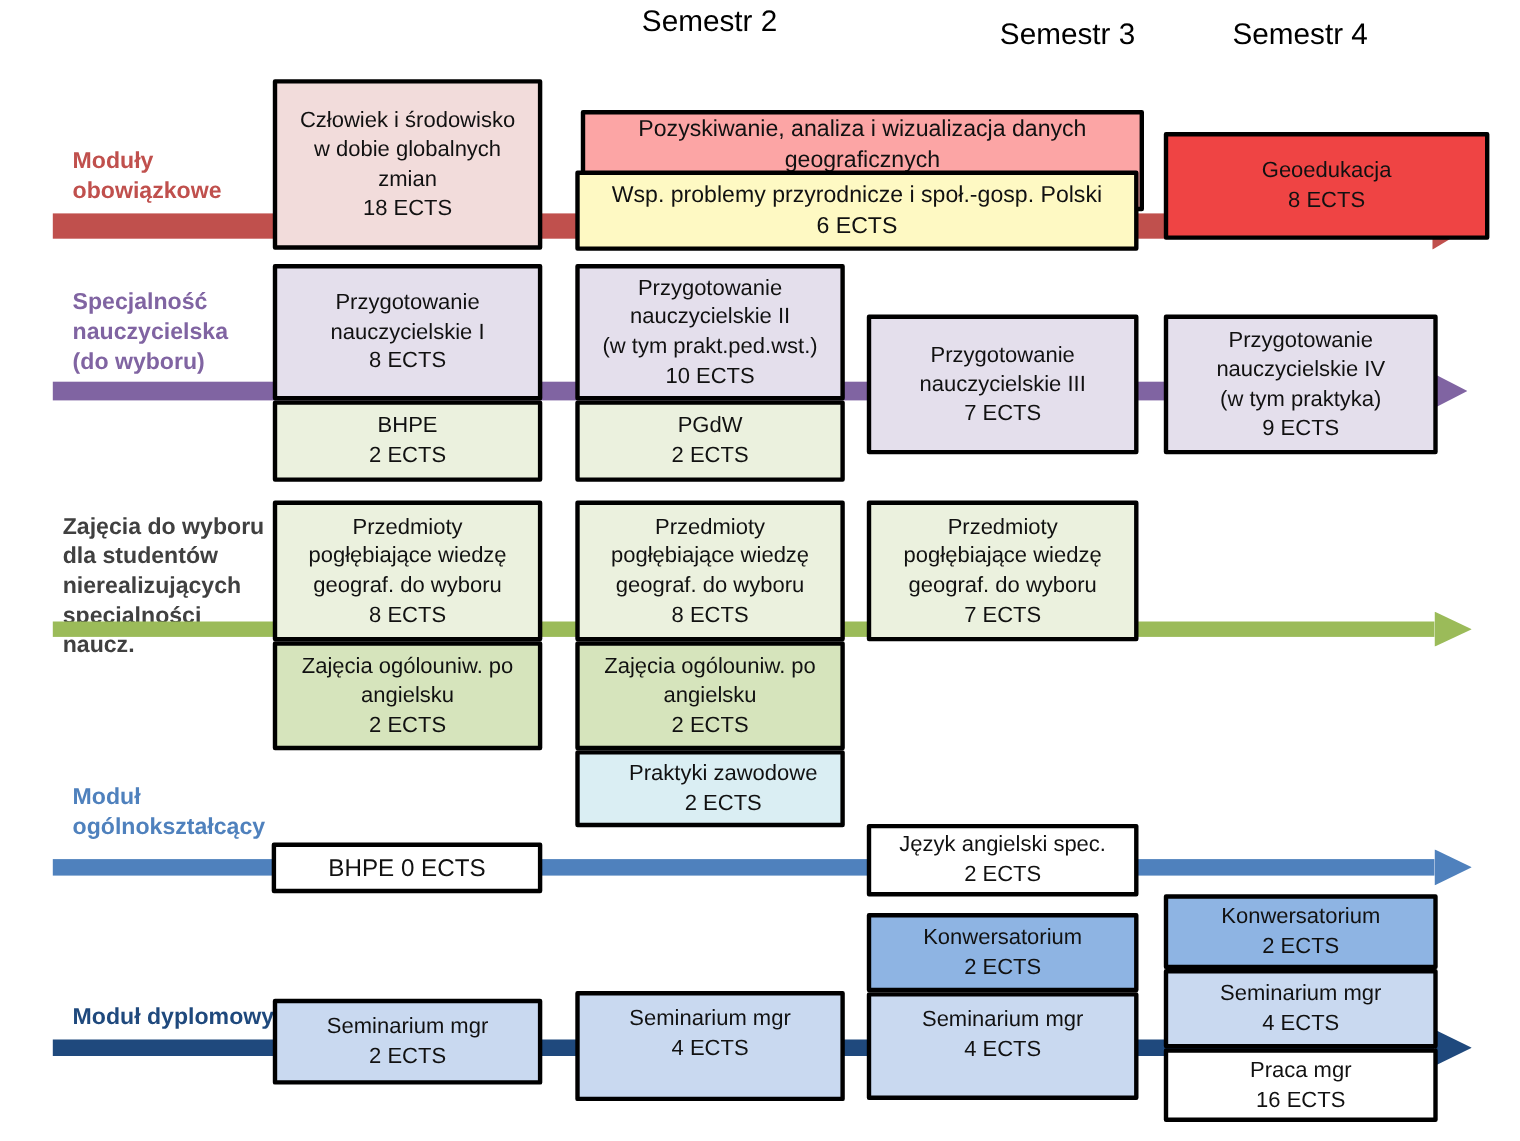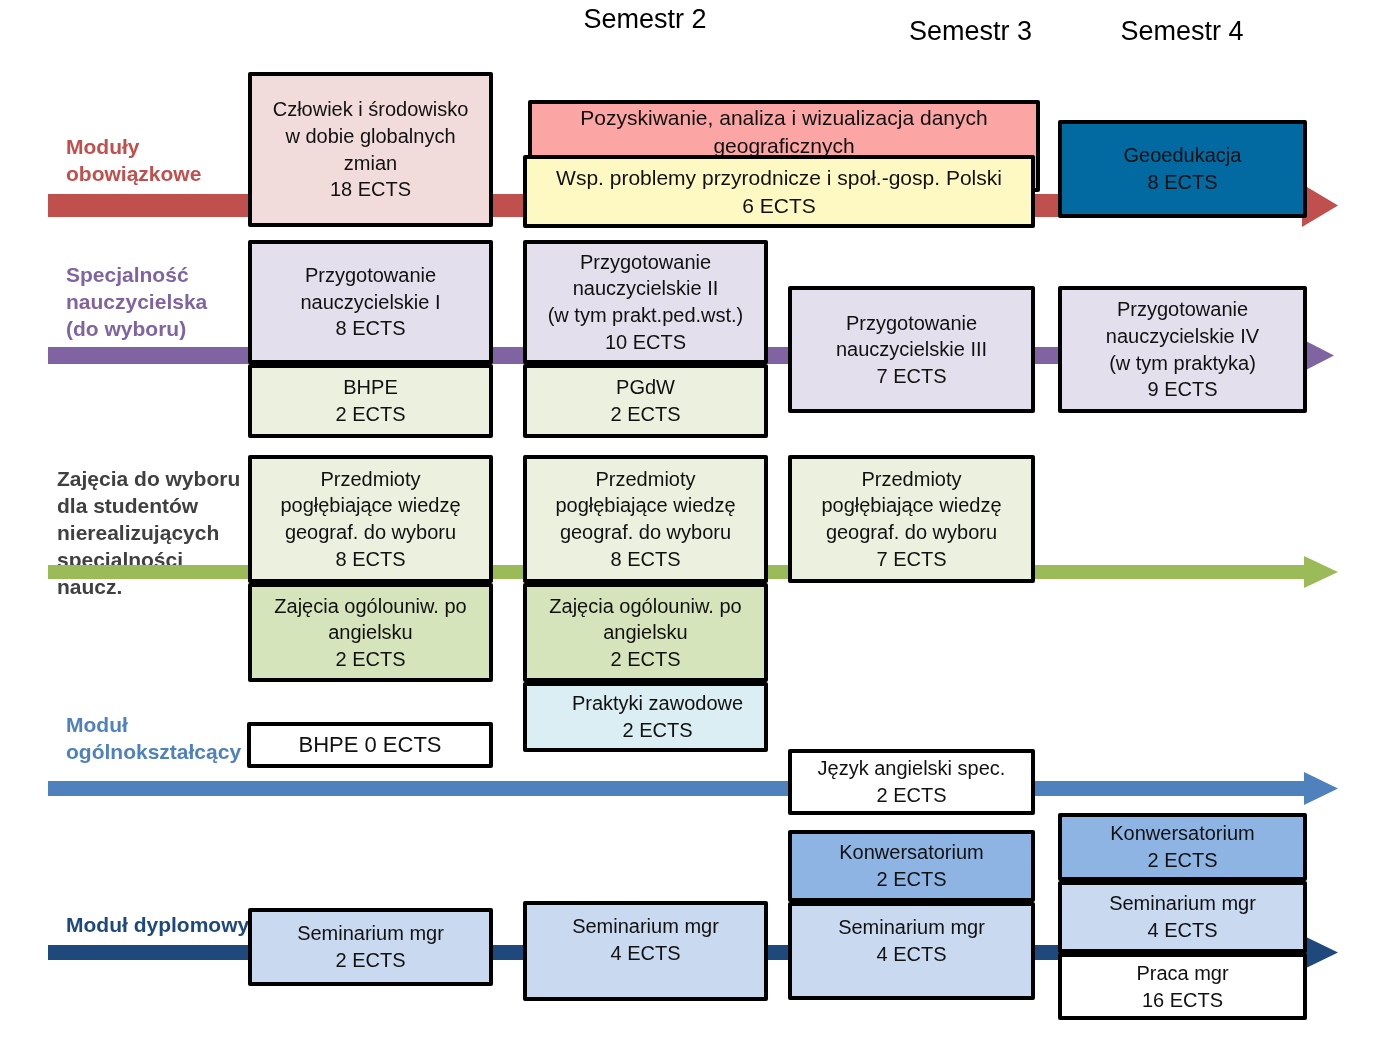--- a/index.html
+++ b/index.html
@@ -73,21 +73,21 @@
   </div>
   <div class="box center wide" style="left: 528px; top: 63px; width: 512px; height: 92px; background: #fca5a5; margin-top: 37px;">
     <div class="t">Pozyskiwanie, analiza i wizualizacja danych
 geograficznych</div>
     <div class="e">22 ECTS</div>
   </div>
   <div class="box center wide" style="left: 523px; top: 155px; width: 512px; height: 73px; background: #fef9c3;">
     <div class="t">Wsp. problemy przyrodnicze i społ.-gosp. Polski</div>
     <div class="e">6 ECTS</div>
   </div>
-  <div class="box between" style="left: 1058px; top: 120px; width: 249px; height: 98px; background: #0369a1;">
+  <div class="box between" style="left: 1058px; top: 120px; width: 296px; height: 98px; background: #ef4444;">
     <div class="t">Geoedukacja</div>
     <div class="e">8 ECTS</div>
   </div>
 
   <div class="box between" style="left: 248px; top: 240px; width: 245px; height: 124px; background: rgb(228, 223, 236);">
     <div class="t">Przygotowanie
 nauczycielskie I</div>
     <div class="e">8 ECTS</div>
   </div>
   <div class="box center" style="left: 248px; top: 364px; width: 245px; height: 74px; background: rgb(235, 241, 222);">
@@ -142,21 +142,21 @@
     <div class="t">Praktyki zawodowe</div>
     <div class="e">2 ECTS</div>
   </div>
   <div class="box center" style="left: 788px; top: 455px; width: 247px; height: 128px; background: rgb(235, 241, 222);">
     <div class="t">Przedmioty
 pogłębiające wiedzę
 geograf. do wyboru</div>
     <div class="e">7 ECTS</div>
   </div>
 
-  <div class="box center oneline" style="left: 247px; top: 722px; width: 246px; height: 46px; background: rgb(255, 255, 255);">
+  <div class="box center oneline" style="left: 247px; top: 766px; width: 246px; height: 46px; background: rgb(255, 255, 255);">
     <div class="t">BHPE 0 ECTS</div>
   </div>
   <div class="box center" style="left: 788px; top: 749px; width: 247px; height: 66px; background: rgb(255, 255, 255);">
     <div class="t">Język angielski spec.</div>
     <div class="e">2 ECTS</div>
   </div>
 
   <div class="box center" style="left: 248px; top: 908px; width: 245px; height: 78px; background: rgb(201, 217, 240);">
     <div class="t">Seminarium mgr</div>
     <div class="e">2 ECTS</div>

